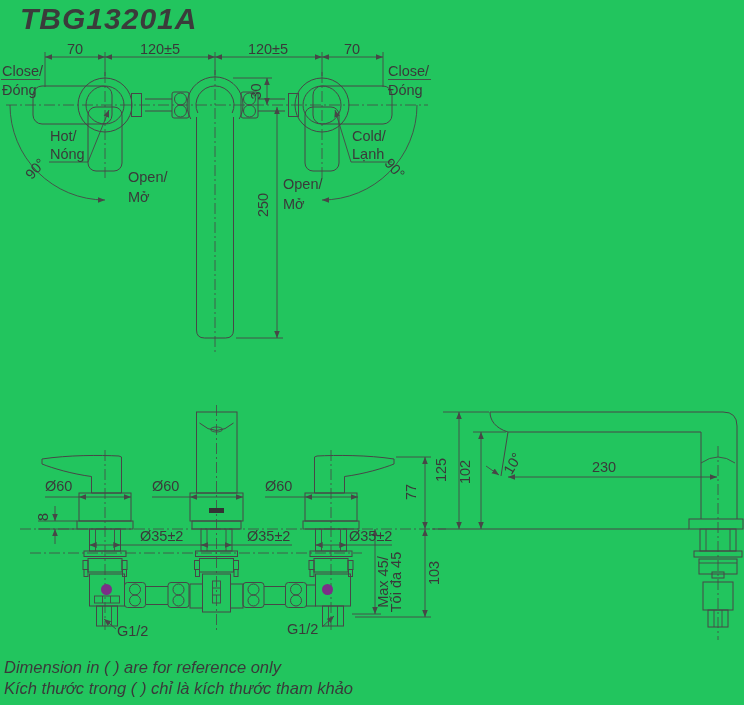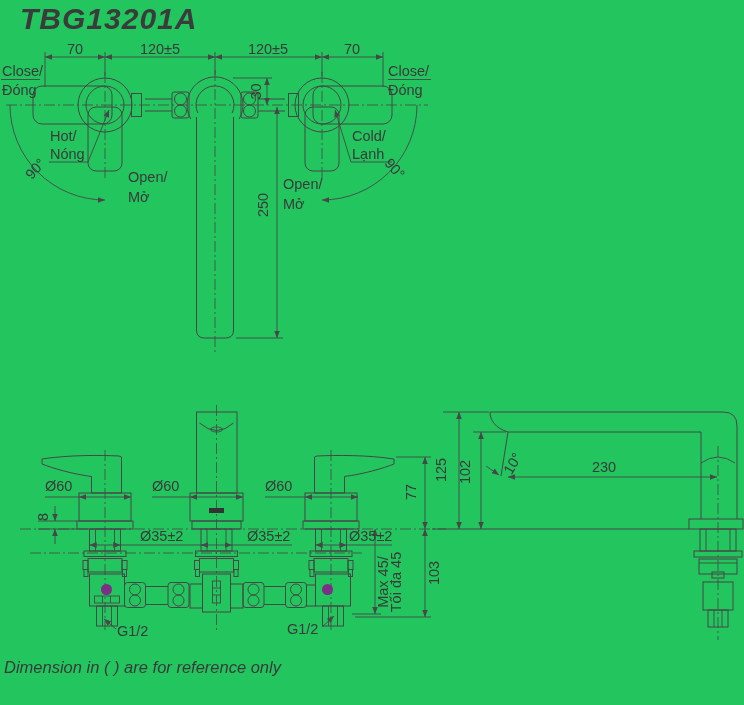--- a/index.html
+++ b/index.html
@@ -290,14 +290,15 @@
       <g>
         <text transform="translate(446,470) rotate(-90)" text-anchor="middle">125</text>
         <text transform="translate(470,472) rotate(-90)" text-anchor="middle">102</text>
         <text transform="translate(517,466) rotate(-60)" text-anchor="middle">10°</text>
         <text x="604" y="472" text-anchor="middle">230</text>
       </g>
     </g>
   </svg>
 
   <div id="footer1" class="footer-line">Dimension in ( ) are for reference only</div>
+  <div id="footer2" class="footer-line">Kích thước trong ( ) chỉ là kích thước tham khảo</div>
 
 </div>
 
 </body></html>

